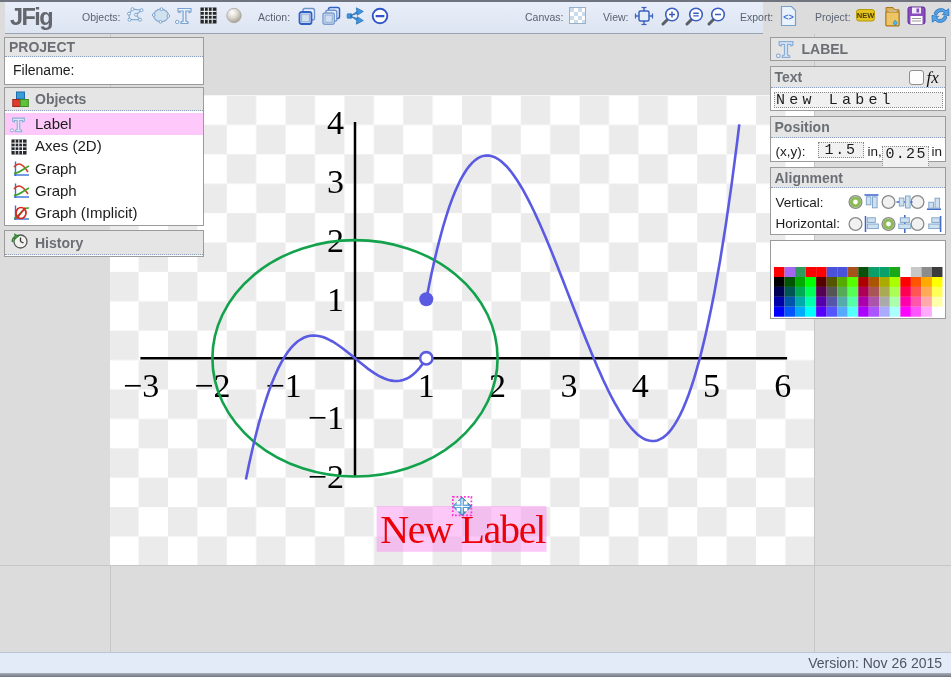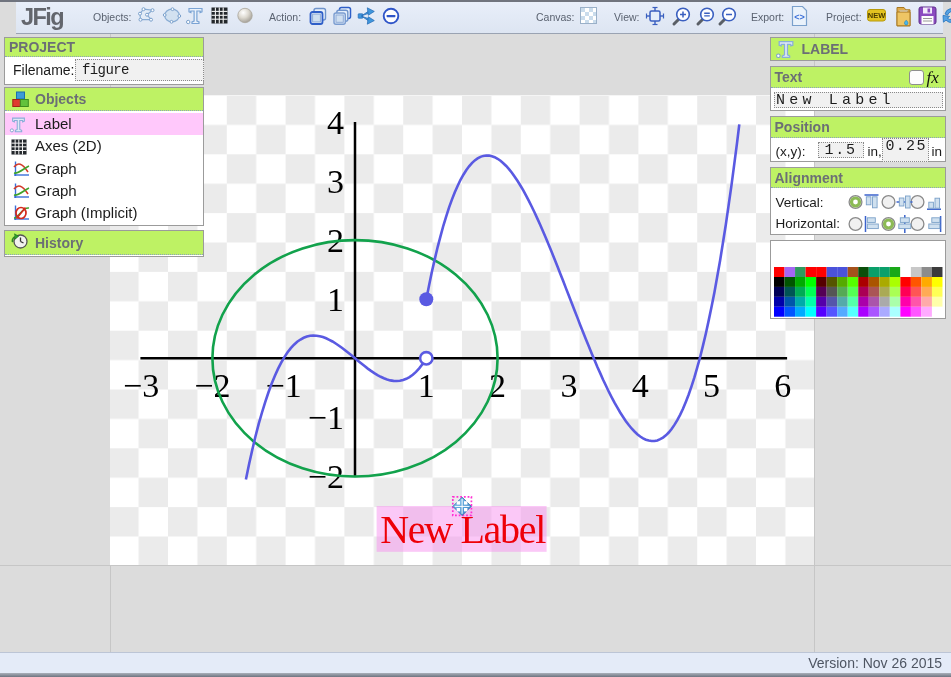--- a/index.html
+++ b/index.html
@@ -1,31 +1,31 @@
 <!DOCTYPE html>
 <html><head><meta charset="utf-8">
 <style>
 html,body{margin:0;padding:0}
 body{width:951px;height:677px;position:relative;overflow:hidden;
  font-family:"Liberation Sans",sans-serif;background:#dcdcdc}
 .abs{position:absolute}
 
-#toolbar{left:16px;top:0;width:927px;height:33px;
+#toolbar{left:5px;top:0;width:758px;height:33px;
  background:linear-gradient(180deg,#e9effa 0%,#e3eaf6 50%,#dde5f2 100%);
  border-bottom:1px solid #9aa3b2}
 #toolbar .tl{position:absolute;top:1px;height:33px;line-height:33px;color:#5a6270;font-size:10.5px}
 #logo{position:absolute;left:5px;top:0;height:33px;line-height:34px;font-size:23.5px;font-weight:bold;color:#63666d;letter-spacing:-1.6px}
 
 #ws{left:0;top:34px;width:951px;height:617.5px;background:#dcdcdc}
 .vline{position:absolute;top:34px;height:617.5px;width:1px;background:#c6c6c6}
 .hline{position:absolute;left:0;width:951px;height:1px;background:#c6c6c6}
 #canvas{left:110px;top:95px;width:704px;height:470px;background:#fff}
 
 .panel{position:absolute;background:#fff;border:1px solid #9b9b9b;box-sizing:border-box}
-.phead{background:#bef264;border-bottom:1px dotted #8ba0bc;color:#6b6f75;font-weight:bold;
+.phead{background:#e5e5e5;border-bottom:1px dotted #8ba0bc;color:#6b6f75;font-weight:bold;
  font-size:14px;box-sizing:border-box;position:relative}
 .dotinp{background:#f1f1f1;border:1px dotted #8a8a8a;box-sizing:border-box;
  font-family:"Liberation Mono",monospace;color:#1c1c1c;position:absolute}
 
 #status{left:0;top:651.5px;width:951px;height:21.5px;background:#e4ebf8;border-top:1px solid #bcc5d6;
  font-size:14px;color:#4e5562;text-align:right;line-height:21.5px;padding-right:5px;box-sizing:border-box}
 #bottomstrip{left:0;top:673px;width:951px;height:4px;background:linear-gradient(180deg,#aab0ba,#6e7480)}
 </style></head>
 <body>
 <div id="ws" class="abs"></div>
@@ -247,21 +247,20 @@
    <path d="M4,9 a7,7 0 0 1 12,-3.2 l2.6,-2 l0.4,6.8 l-6.6,-1 l2.2,-1.8 a4.8,4.8 0 0 0 -8,2.4 z"></path>
    <path d="M17,12 a7,7 0 0 1 -12,3.2 l-2.6,2 l-0.4,-6.8 l6.6,1 l-2.2,1.8 a4.8,4.8 0 0 0 8,-2.4 z"></path>
   </g>
  </svg>
 </div>
 
 <div class="panel" style="left:4px;top:37px;width:200px;height:48px">
  <div class="phead" style="height:19px;line-height:19px;padding-left:4px">PROJECT</div>
  <div style="position:relative;height:44px">
   <span style="position:absolute;left:8px;top:5px;font-size:14px;color:#1c1c1c">Filename:</span>
-  <span class="dotinp" style="left:70px;top:2px;width:129px;height:22px;font-size:14px;letter-spacing:-0.6px;line-height:20px;padding-left:6px">figure</span>
  </div>
 </div>
 <div class="panel" style="left:4px;top:87px;width:200px;height:139px">
  <div class="phead" style="height:23px;line-height:23px;padding-left:30px">Objects
   <svg style="position:absolute;left:7px;top:3px" width="17" height="17" viewBox="0 0 17 17">
    <rect x="4.5" y="1" width="8" height="7" fill="#3d9bd6" stroke="#1b6fae" stroke-width="1"></rect>
    <rect x="0.8" y="8.5" width="8" height="7" fill="#e03a2f" stroke="#a32014" stroke-width="1"></rect>
    <rect x="8.3" y="8.5" width="8" height="7" fill="#62c23c" stroke="#3c8c1e" stroke-width="1"></rect>
   </svg>
  </div>
@@ -343,21 +342,21 @@
   <span style="position:absolute;left:156px;top:0px;font-family:'Liberation Serif',serif;font-style:italic;font-weight:normal;font-size:17px;color:#111">fx</span>
  </div>
  <div class="dotinp" style="left:3px;top:25px;width:169px;height:16px;font-size:15px;line-height:15px;letter-spacing:4.2px;padding-left:1.5px">New Label</div>
 </div>
 <div class="panel" style="left:769.5px;top:115.5px;width:176px;height:46px">
  <div class="phead" style="height:21px;line-height:21px;padding-left:4px">Position</div>
  <div style="position:relative;font-size:13.5px;color:#1c1c1c">
   <span style="position:absolute;left:5px;top:6px">(x,y):</span>
   <span class="dotinp" style="left:47px;top:4px;width:46px;height:16px;font-size:15px;line-height:15px;letter-spacing:1.8px;padding-left:6px">1.5</span>
   <span style="position:absolute;left:97px;top:6px">in,</span>
-  <span class="dotinp" style="left:111px;top:0;width:47px;height:24px;font-size:15px;line-height:15px;letter-spacing:1.3px;padding-left:3px">0.25</span>
+  <span class="dotinp" style="left:111px;top:8px;width:47px;height:24px;font-size:15px;line-height:15px;letter-spacing:1.3px;padding-left:3px">0.25</span>
   <span style="position:absolute;left:161px;top:6px">in</span>
  </div>
 </div>
 <div class="panel" style="left:769.5px;top:166.5px;width:176px;height:68.5px">
  <div class="phead" style="height:20px;line-height:20px;padding-left:4px">Alignment</div>
  <div style="position:relative;font-size:13.5px;color:#1c1c1c">
   <span style="position:absolute;left:5px;top:7px">Vertical:</span>
   <span style="position:absolute;left:5px;top:28.5px">Horizontal:</span>
   <svg style="position:absolute;left:76px;top:3px" width="98" height="44" viewBox="0 0 98 44">
    <g>

